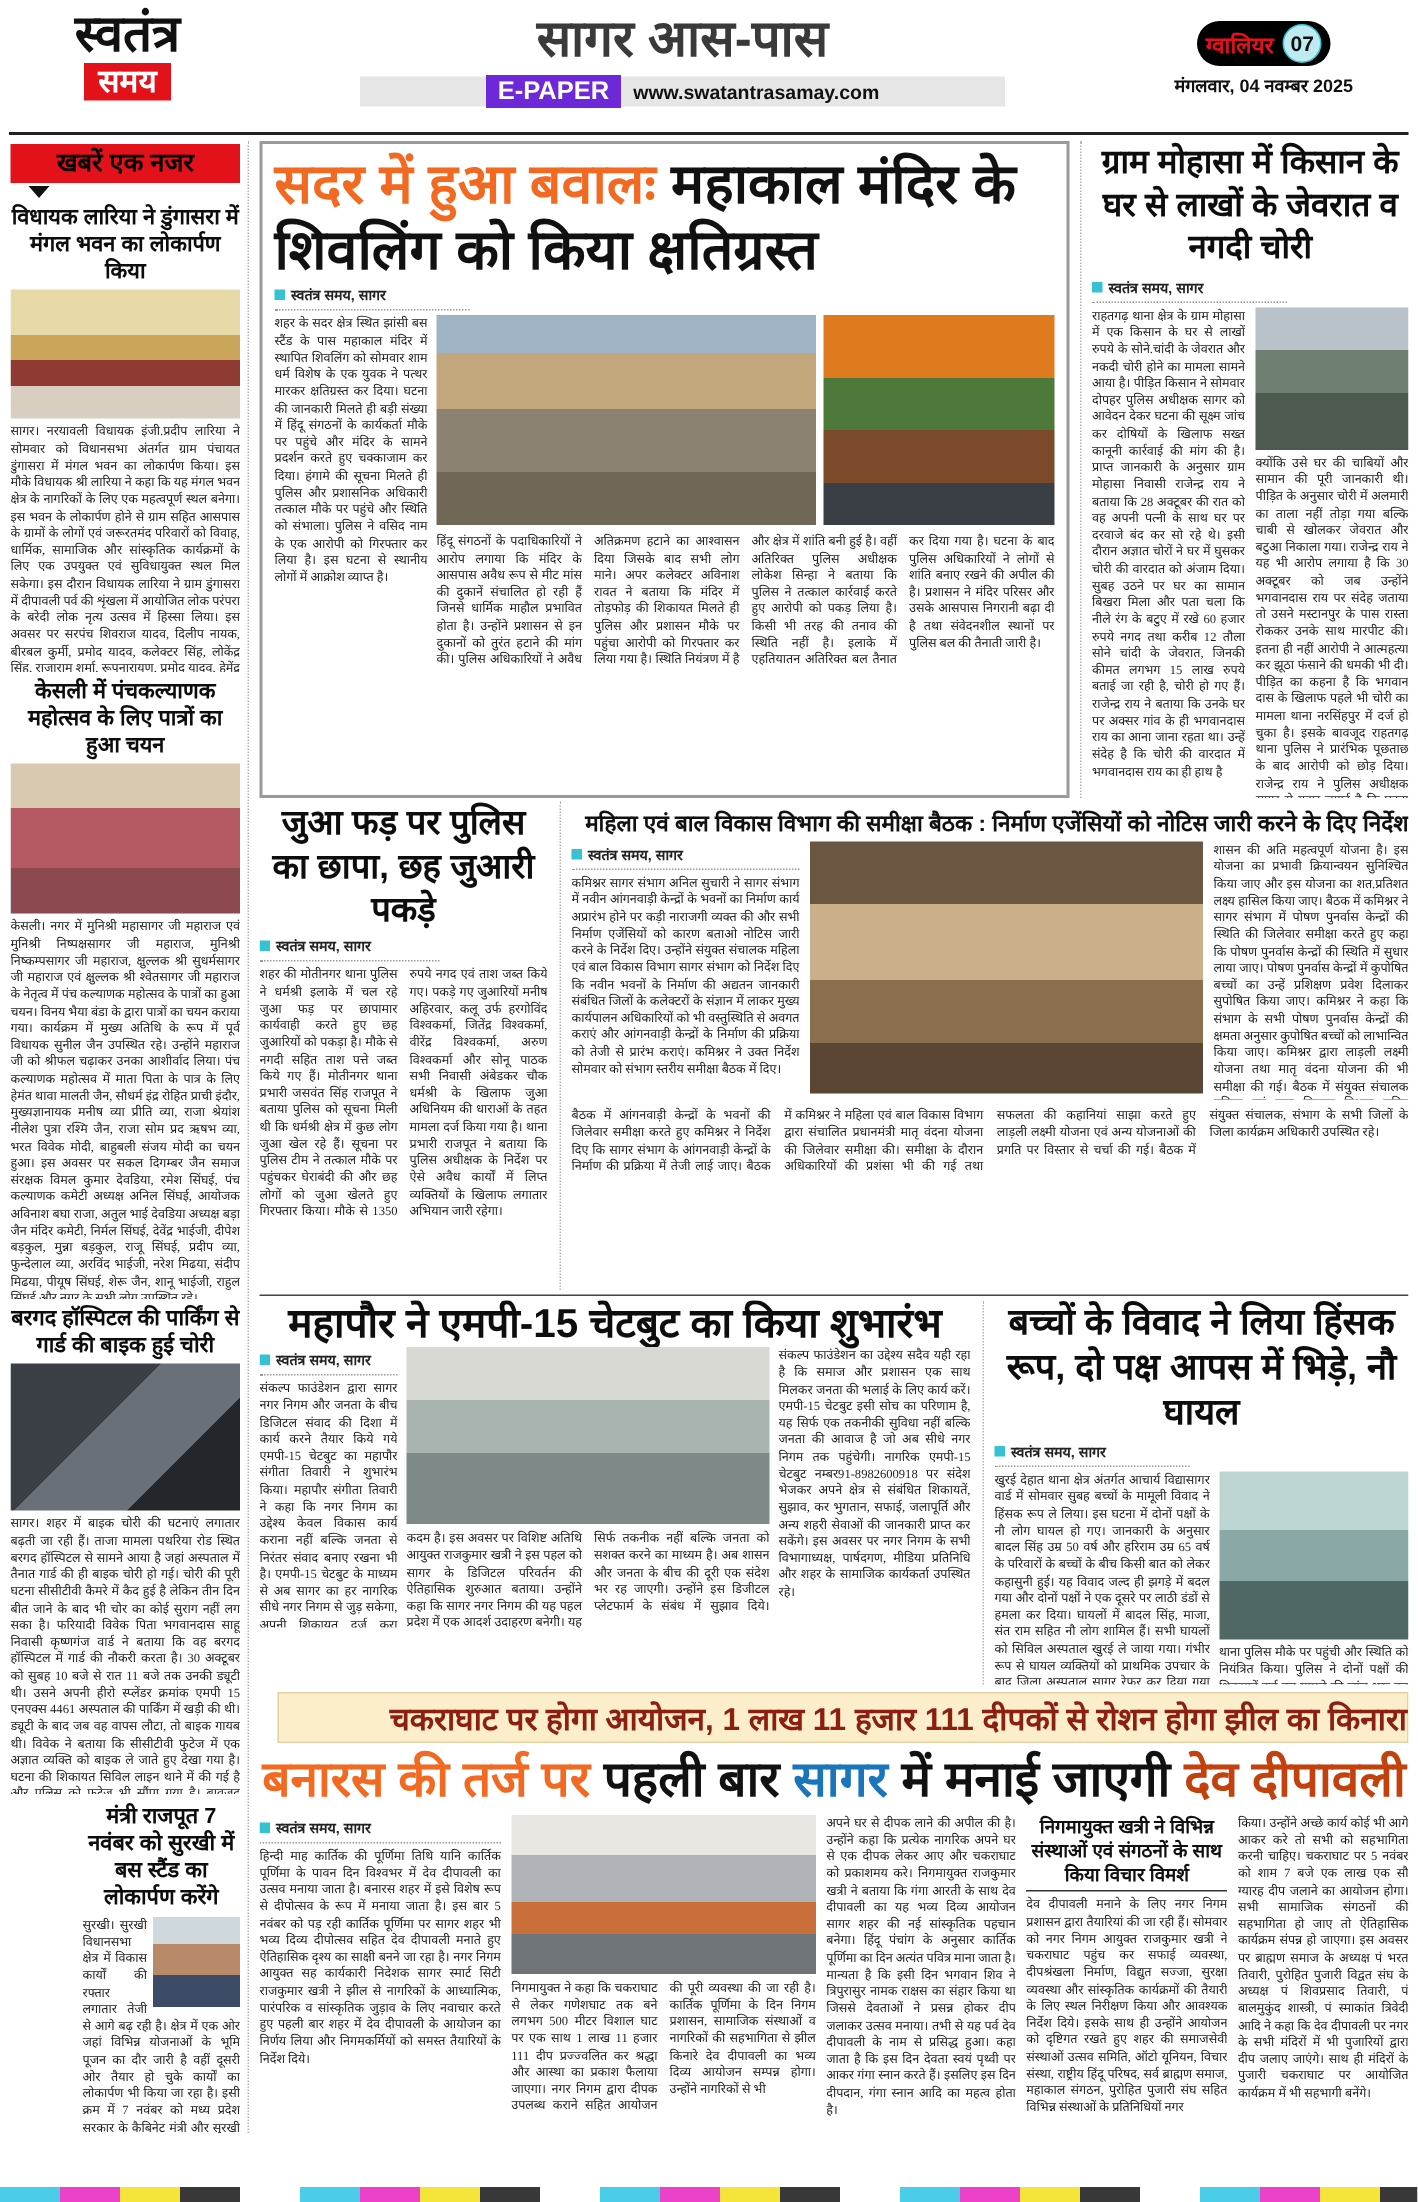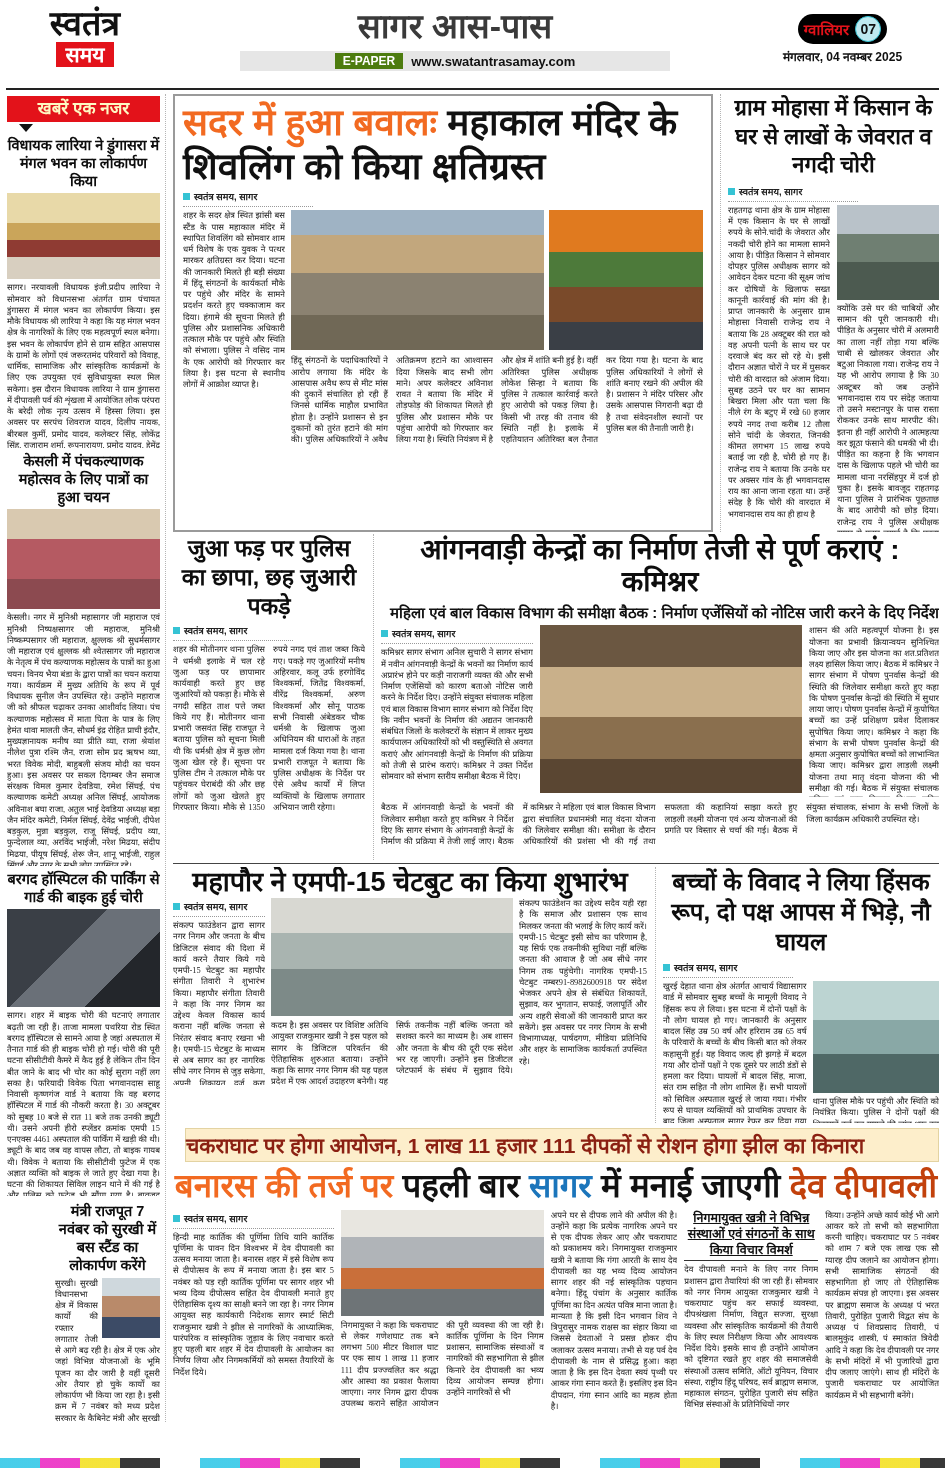--- a/index.html
+++ b/index.html
@@ -8,42 +8,42 @@
   .page { width:945px; height:1468px; position:relative; background:#fff; }
 
   
   .masthead { height:88px; display:flex; align-items:flex-start; padding:6px 10px 0 10px; }
   .logo { width:150px; text-align:center; }
   .logo-top { font-family:"Liberation Sans",sans-serif; font-weight:800; font-size:34px; line-height:1.0; color:#111; }
   .logo-bottom { display:inline-block; background:#e3121a; color:#fff; font-family:"Liberation Sans",sans-serif; font-weight:800; font-size:21px; line-height:1.1; padding:1px 10px; margin-top:2px; }
   .mast-center { flex:1; text-align:center; }
   .section-title { font-family:"Liberation Sans",sans-serif; font-weight:800; font-size:34px; color:#3a3a3a; line-height:1.1; margin-top:2px; }
   .epaper-bar { margin:6px auto 0 auto; width:430px; background:#e6e6e6; height:20px; display:flex; align-items:center; justify-content:center; gap:8px; }
-  .epaper-badge { background:#4d7c0f; color:#fff; font-family:"Liberation Sans",sans-serif; font-weight:700; font-size:12px; padding:1px 8px; }
+  .epaper-badge { background:#6d28d9; color:#fff; font-family:"Liberation Sans",sans-serif; font-weight:700; font-size:17px; padding:1px 8px; }
   .site-url { font-family:"Liberation Sans",sans-serif; font-weight:700; font-size:13px; color:#111; }
   .mast-right { width:185px; text-align:center; padding-top:8px; }
   .edition-pill { display:inline-flex; align-items:center; gap:6px; background:#000000; border-radius:16px; padding:2px 6px; }
   .edition-name { color:#e3121a; font-family:"Liberation Sans",sans-serif; font-weight:800; font-size:15px; }
   .page-circle { display:inline-block; width:26px; height:26px; border-radius:50%; background:#bfeaf0; border:1px solid #35c3d4; color:#111; font-family:"Liberation Sans",sans-serif; font-weight:800; font-size:14px; line-height:24px; text-align:center; }
   .date-line { margin-top:4px; font-family:"Liberation Sans",sans-serif; font-weight:700; font-size:12px; }
   .mast-rule { height:2px; background:#222; margin:0 6px; }
 
   
   .content { display:flex; padding:4px 6px 0 6px; height:1332px; }
   .sidebar { width:160px; border-right:1px dotted #b5b5b5; padding:0 5px 0 1px; overflow:hidden; }
   .main { flex:1; padding-left:7px; overflow:hidden; }
 
   .bodytext { font-size:8.4px; line-height:1.34; text-align:justify; color:#1c1c1c; overflow:hidden; }
   .headline { font-family:"Liberation Sans",sans-serif; font-weight:800; color:#0d0d0d; text-align:center; }
   .byline { display:flex; align-items:center; gap:4px; font-family:"Liberation Sans",sans-serif; font-weight:700; font-size:9.5px; color:#222; border-bottom:1px dotted #999; padding:2px 0 3px 0; margin-bottom:3px; }
   .byline .sq { width:7px; height:7px; background:#35c3d4; display:inline-block; }
   .photo { background:#cfcac2; position:relative; overflow:hidden; }
 
   
-  .sb-title { background:#e3121a; color:#fef9c3; font-family:"Liberation Sans",sans-serif; font-weight:800; font-size:17px; text-align:center; height:26px; line-height:26px; margin:2px 0 2px 0; }
+  .sb-title { background:#e3121a; color:#000000; font-family:"Liberation Sans",sans-serif; font-weight:800; font-size:17px; text-align:center; height:26px; line-height:26px; margin:2px 0 2px 0; }
   .sb-tri { width:0; height:0; border-left:7px solid transparent; border-right:7px solid transparent; border-top:8px solid #111; margin-left:12px; }
   .sb-art { margin-top:4px; overflow:hidden; }
   .sb-head { font-size:14.5px; line-height:1.25; }
   .sb-photo { width:100%; margin:3px 0; }
   .ph-event   { background:linear-gradient(180deg,#e8d9a8 0 35%,#caa55a 35% 55%,#8f3b33 55% 75%,#d8cfc0 75% 100%); }
   .ph-stage   { background:linear-gradient(180deg,#d9c9b0 0 30%,#b55a62 30% 70%,#8c4a50 70% 100%); }
   .ph-cctv    { background:linear-gradient(135deg,#3a3f46 0 40%,#6a7078 40% 70%,#23262b 70% 100%); }
   .ph-port    { background:linear-gradient(180deg,#cfd8dd 0 30%,#b98a6a 30% 65%,#3c4b66 65% 100%); float:right; width:58px; height:60px; margin:0 0 3px 4px; }
 
   
@@ -92,33 +92,33 @@
   .m-cols { column-count:2; column-gap:8px; height:68px; margin-top:4px; }
   .m-right { flex:1; }
   .clash { flex:1; border-left:1px dotted #b5b5b5; padding-left:7px; overflow:hidden; }
   .clash-h { font-size:24px; line-height:1.25; margin-bottom:2px; }
   .cl-body { display:flex; gap:6px; height:188px; }
   .cl-left { width:52%; }
   .cl-right { flex:1; }
   .ph-ward { width:100%; height:112px; background:linear-gradient(180deg,#bcd4d2 0 35%,#89a8a6 35% 65%,#4f6866 65% 100%); margin-bottom:3px; }
 
   
-  .banner { height:34px; margin:5px 0 4px 12px; background:#fdeecb; border:1px solid #e3d3a2; display:flex; align-items:center; justify-content:flex-start; }
+  .banner { height:34px; margin:5px 0 4px 12px; background:#fdeecb; border:1px solid #e3d3a2; display:flex; align-items:center; justify-content:flex-end; }
   .banner-text { font-family:"Liberation Sans",sans-serif; font-weight:800; font-size:21px; color:#8b2012; }
 
   
   .s4 { height:262px; overflow:hidden; }
   .dev-h { font-size:33px; line-height:1.2; margin-bottom:4px; }
   .dev-h .o { color:#f26a21; } .dev-h .b { color:#111; } .dev-h .bl { color:#1b75bb; } .dev-h .r { color:#c2410c; }
   .d-body { display:flex; gap:7px; height:210px; }
   .d1 { width:21%; } .d2 { width:26.5%; display:flex; flex-direction:column; }
   .ph-conf { width:100%; height:106px; background:linear-gradient(180deg,#e8e6e0 0 25%,#b0b4b8 25% 55%,#c96f3a 55% 75%,#6e7477 75% 100%); }
   .d2-cols { column-count:2; column-gap:8px; height:96px; margin-top:4px; }
   .d4 { width:16.5%; } .d5 { width:17.5%; } .d6 { flex:1; }
-  .d5-sub { font-family:"Liberation Sans",sans-serif; font-weight:800; font-size:12.5px; line-height:1.3; text-align:center; border-bottom:1px solid #333; padding-bottom:2px; margin-bottom:3px;text-decoration:underline; }
+  .d5-sub { font-family:"Liberation Sans",sans-serif; font-weight:800; font-size:12.5px; line-height:1.3; text-align:center; border-bottom:1px solid #333; padding-bottom:2px; margin-bottom:3px; }
   .bottom-strip { position:absolute; bottom:0; left:0; width:945px; height:10px; background:repeating-linear-gradient(90deg,#29c5e6 0 40px,#ea1fc0 40px 80px,#f3df17 80px 120px,#151515 120px 160px,#fff 160px 200px); opacity:.85; }
 </style>
 </head>
 <body>
 
 <div class="page">
 
   <header class="masthead">
     <div class="logo">
       <div class="logo-top">स्वतंत्र</div>
@@ -215,21 +215,20 @@
         <article class="gamb">
           <h2 class="headline gamb-h">जुआ फड़ पर पुलिस का छापा, छह जुआरी पकड़े</h2>
           <div class="byline" style="width:120px;">
               <span class="sq"></span>
               <span>स्वतंत्र समय, सागर</span>
             </div>
           <div class="bodytext gamb-cols">शहर की मोतीनगर थाना पुलिस ने धर्मश्री इलाके में चल रहे जुआ फड़ पर छापामार कार्यवाही करते हुए छह जुआरियों को पकड़ा है। मौके से नगदी सहित ताश पत्ते जब्त किये गए हैं। मोतीनगर थाना प्रभारी जसवंत सिंह राजपूत ने बताया पुलिस को सूचना मिली थी कि धर्मश्री क्षेत्र में कुछ लोग जुआ खेल रहे हैं। सूचना पर पुलिस टीम ने तत्काल मौके पर पहुंचकर घेराबंदी की और छह लोगों को जुआ खेलते हुए गिरफ्तार किया। मौके से 1350 रुपये नगद एवं ताश जब्त किये गए। पकड़े गए जुआरियों मनीष अहिरवार, कलू उर्फ हरगोविंद विश्वकर्मा, जितेंद्र विश्वकर्मा, वीरेंद्र विश्वकर्मा, अरुण विश्वकर्मा और सोनू पाठक सभी निवासी अंबेडकर चौक धर्मश्री के खिलाफ जुआ अधिनियम की धाराओं के तहत मामला दर्ज किया गया है। थाना प्रभारी राजपूत ने बताया कि पुलिस अधीक्षक के निर्देश पर ऐसे अवैध कार्यों में लिप्त व्यक्तियों के खिलाफ लगातार अभियान जारी रहेगा।</div>
         </article>
 
         <article class="comm">
-          <h2 class="headline comm-h">आंगनवाड़ी केन्द्रों का निर्माण तेजी से पूर्ण कराएं : कमिश्नर</h2>
           <div class="comm-sub">महिला एवं बाल विकास विभाग की समीक्षा बैठक : निर्माण एजेंसियों को नोटिस जारी करने के दिए निर्देश</div>
           <div class="comm-mid">
             <div class="comm-left">
               <div class="byline">
                   <span class="sq"></span>
                   <span>स्वतंत्र समय, सागर</span>
                 </div>
               <div class="bodytext" style="height:145px;">कमिश्नर सागर संभाग अनिल सुचारी ने सागर संभाग में नवीन आंगनवाड़ी केन्द्रों के भवनों का निर्माण कार्य अप्रारंभ होने पर कड़ी नाराजगी व्यक्त की और सभी निर्माण एजेंसियों को कारण बताओ नोटिस जारी करने के निर्देश दिए। उन्होंने संयुक्त संचालक महिला एवं बाल विकास विभाग सागर संभाग को निर्देश दिए कि नवीन भवनों के निर्माण की अद्यतन जानकारी संबंधित जिलों के कलेक्टरों के संज्ञान में लाकर मुख्य कार्यपालन अधिकारियों को भी वस्तुस्थिति से अवगत कराएं और आंगनवाड़ी केन्द्रों के निर्माण की प्रक्रिया को तेजी से प्रारंभ कराएं। कमिश्नर ने उक्त निर्देश सोमवार को संभाग स्तरीय समीक्षा बैठक में दिए।</div>
             </div>
             <div class="photo ph-meeting"></div>

